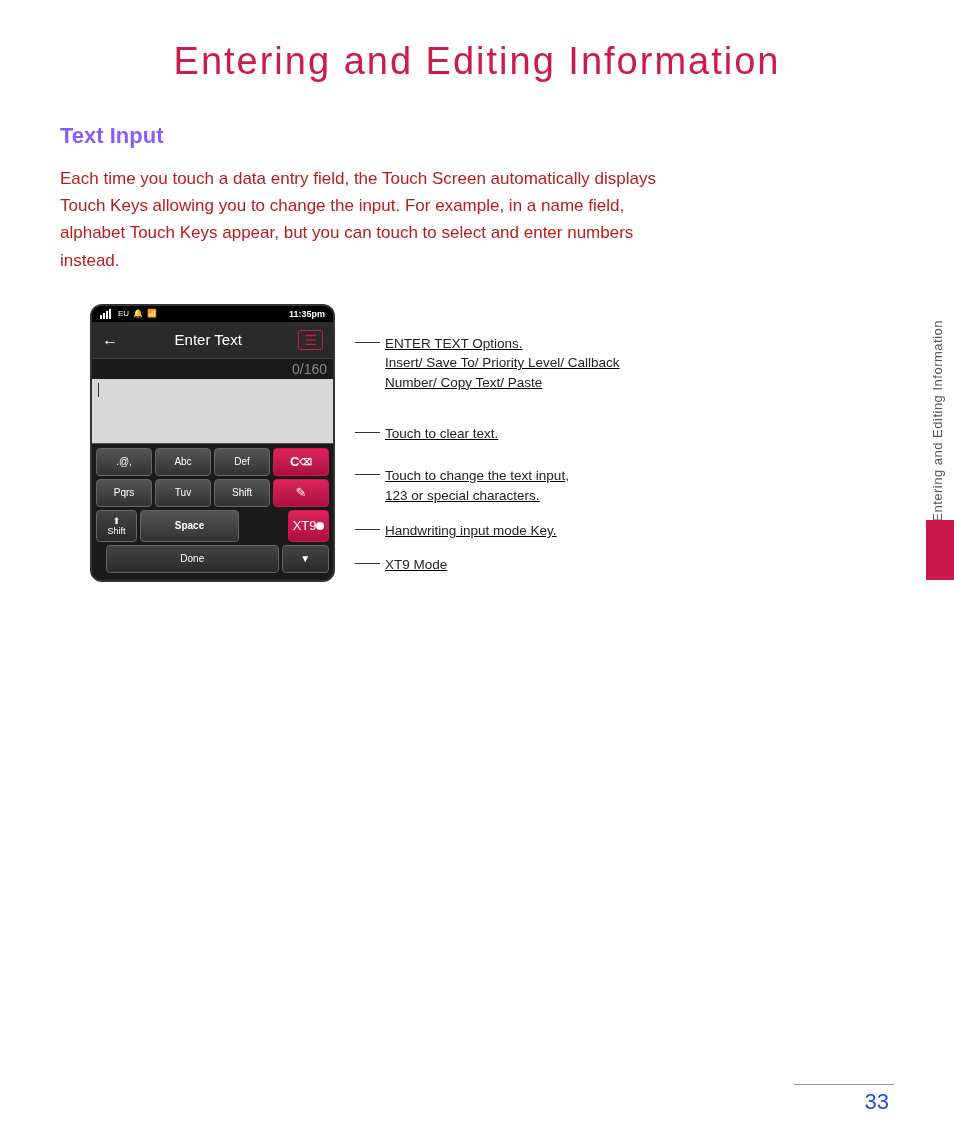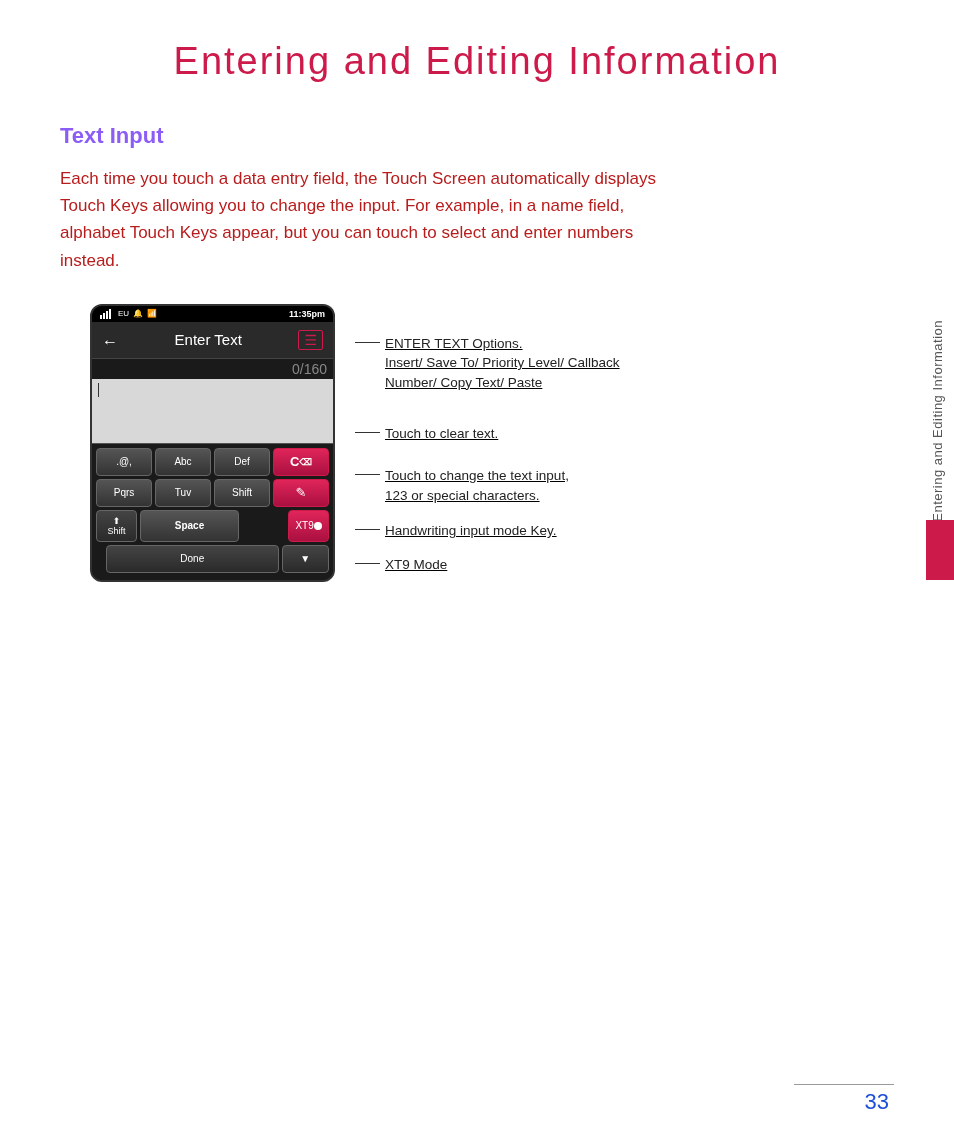--- a/index.html
+++ b/index.html
@@ -360,21 +360,21 @@
         <div class="kb-row">
           <div class="kb-key">Pqrs</div>
           <div class="kb-key">Tuv</div>
           <div class="kb-key">Shift</div>
           <div class="kb-key pink-key" style="font-size:13px;">✎</div>
         </div>
 
         <div class="kb-row">
           <div class="kb-key shift-key" style="font-size:9px;">⬆<br>Shift</div>
           <div class="kb-key space-key">Space</div>
-          <div class="kb-key pink-key" style="font-size:10px;margin-left:46px;">XT9 <span style="font-size:7px; display:inline-block; width:8px; height:8px; border-radius:50%; background:#fff; vertical-align:middle;"></span></div>
+          <div class="kb-key pink-key" style="font-size:13px;margin-left:46px;">XT9 <span style="font-size:7px; display:inline-block; width:8px; height:8px; border-radius:50%; background:#fff; vertical-align:middle;"></span></div>
         </div>
 
         <div class="kb-row">
           <div class="kb-key done-key">Done</div>
           <div class="kb-key arrow-key">▼</div>
         </div>
 
       </div>
 
     </div>

